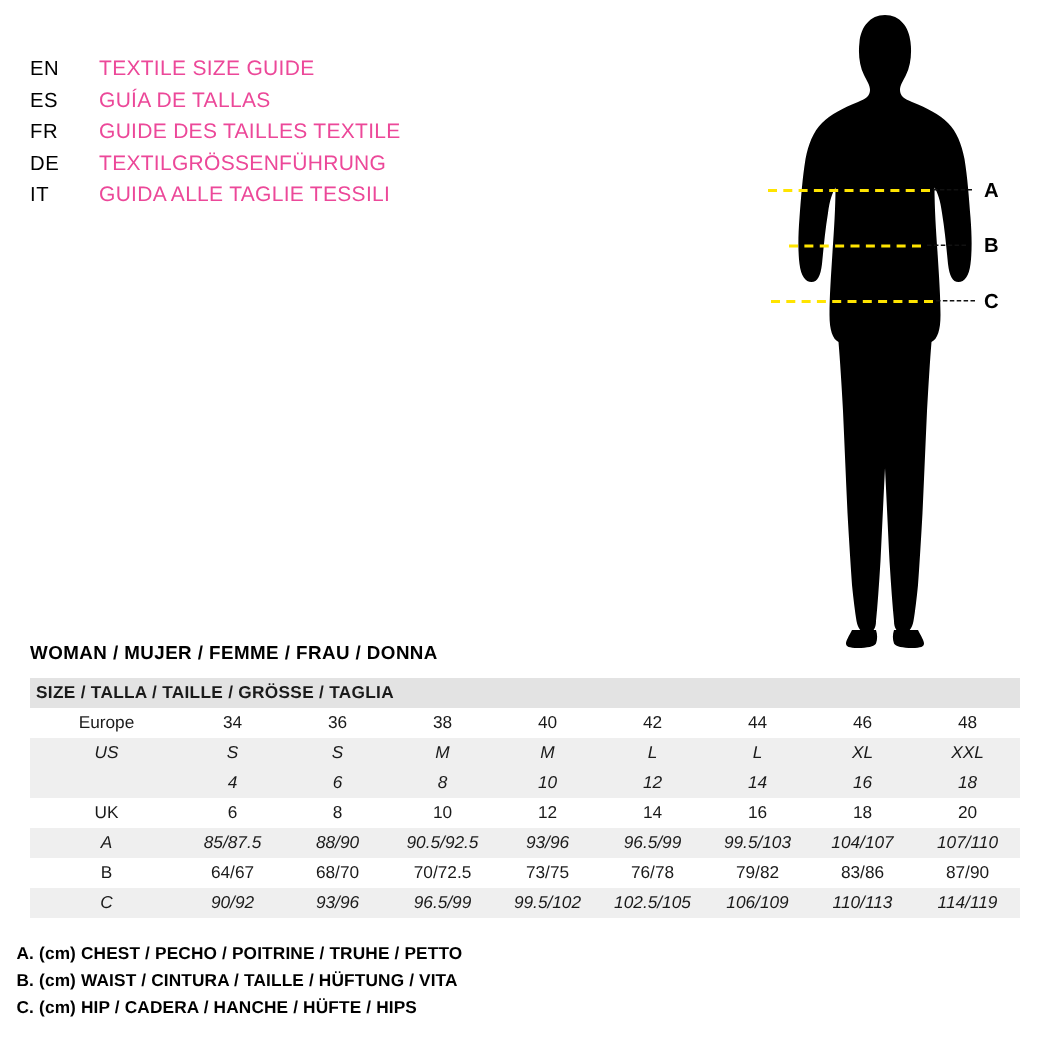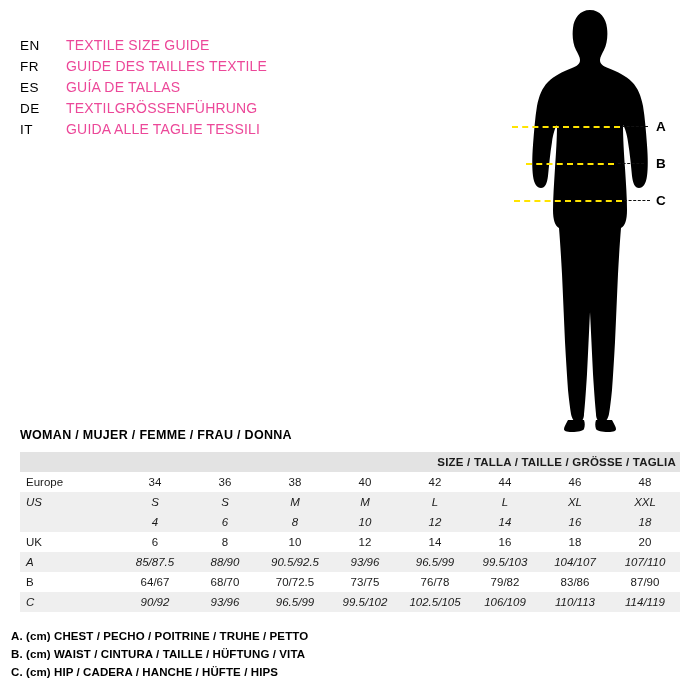--- a/index.html
+++ b/index.html
@@ -98,28 +98,28 @@
     font-size: 11.5px;
   }
   .size-table td {
     height: 20px;
     padding: 0 4px;
     color: #1a1a1a;
     text-align: center;
     vertical-align: middle;
   }
   .size-table td.rowhead {
-    text-align: left;
+    text-align: center;
     padding-left: 6px;
   }
   .row-head-band td {
     background: #e3e3e3;
     font-weight: 700;
     letter-spacing: 0.2px;
-    text-align: right;
+    text-align: left;
   }
   .row-alt td {
     background: #efefef;
     font-style: italic;
   }
   .row-plain td {
     background: #ffffff;
   }
 
   
@@ -141,26 +141,26 @@
 <body>
 
 <div id="page">
 
   <div class="lang-block">
     <div class="lang-row">
       <span class="lang-code">EN</span>
       <span class="lang-title">TEXTILE SIZE GUIDE</span>
     </div>
     <div class="lang-row">
+      <span class="lang-code">ES</span>
+      <span class="lang-title">GUÍA DE TALLAS</span>
+    </div>
+    <div class="lang-row">
       <span class="lang-code">FR</span>
       <span class="lang-title">GUIDE DES TAILLES TEXTILE</span>
-    </div>
-    <div class="lang-row">
-      <span class="lang-code">ES</span>
-      <span class="lang-title">GUÍA DE TALLAS</span>
     </div>
     <div class="lang-row">
       <span class="lang-code">DE</span>
       <span class="lang-title">TEXTILGRÖSSENFÜHRUNG</span>
     </div>
     <div class="lang-row">
       <span class="lang-code">IT</span>
       <span class="lang-title">GUIDA ALLE TAGLIE TESSILI</span>
     </div>
   </div>

